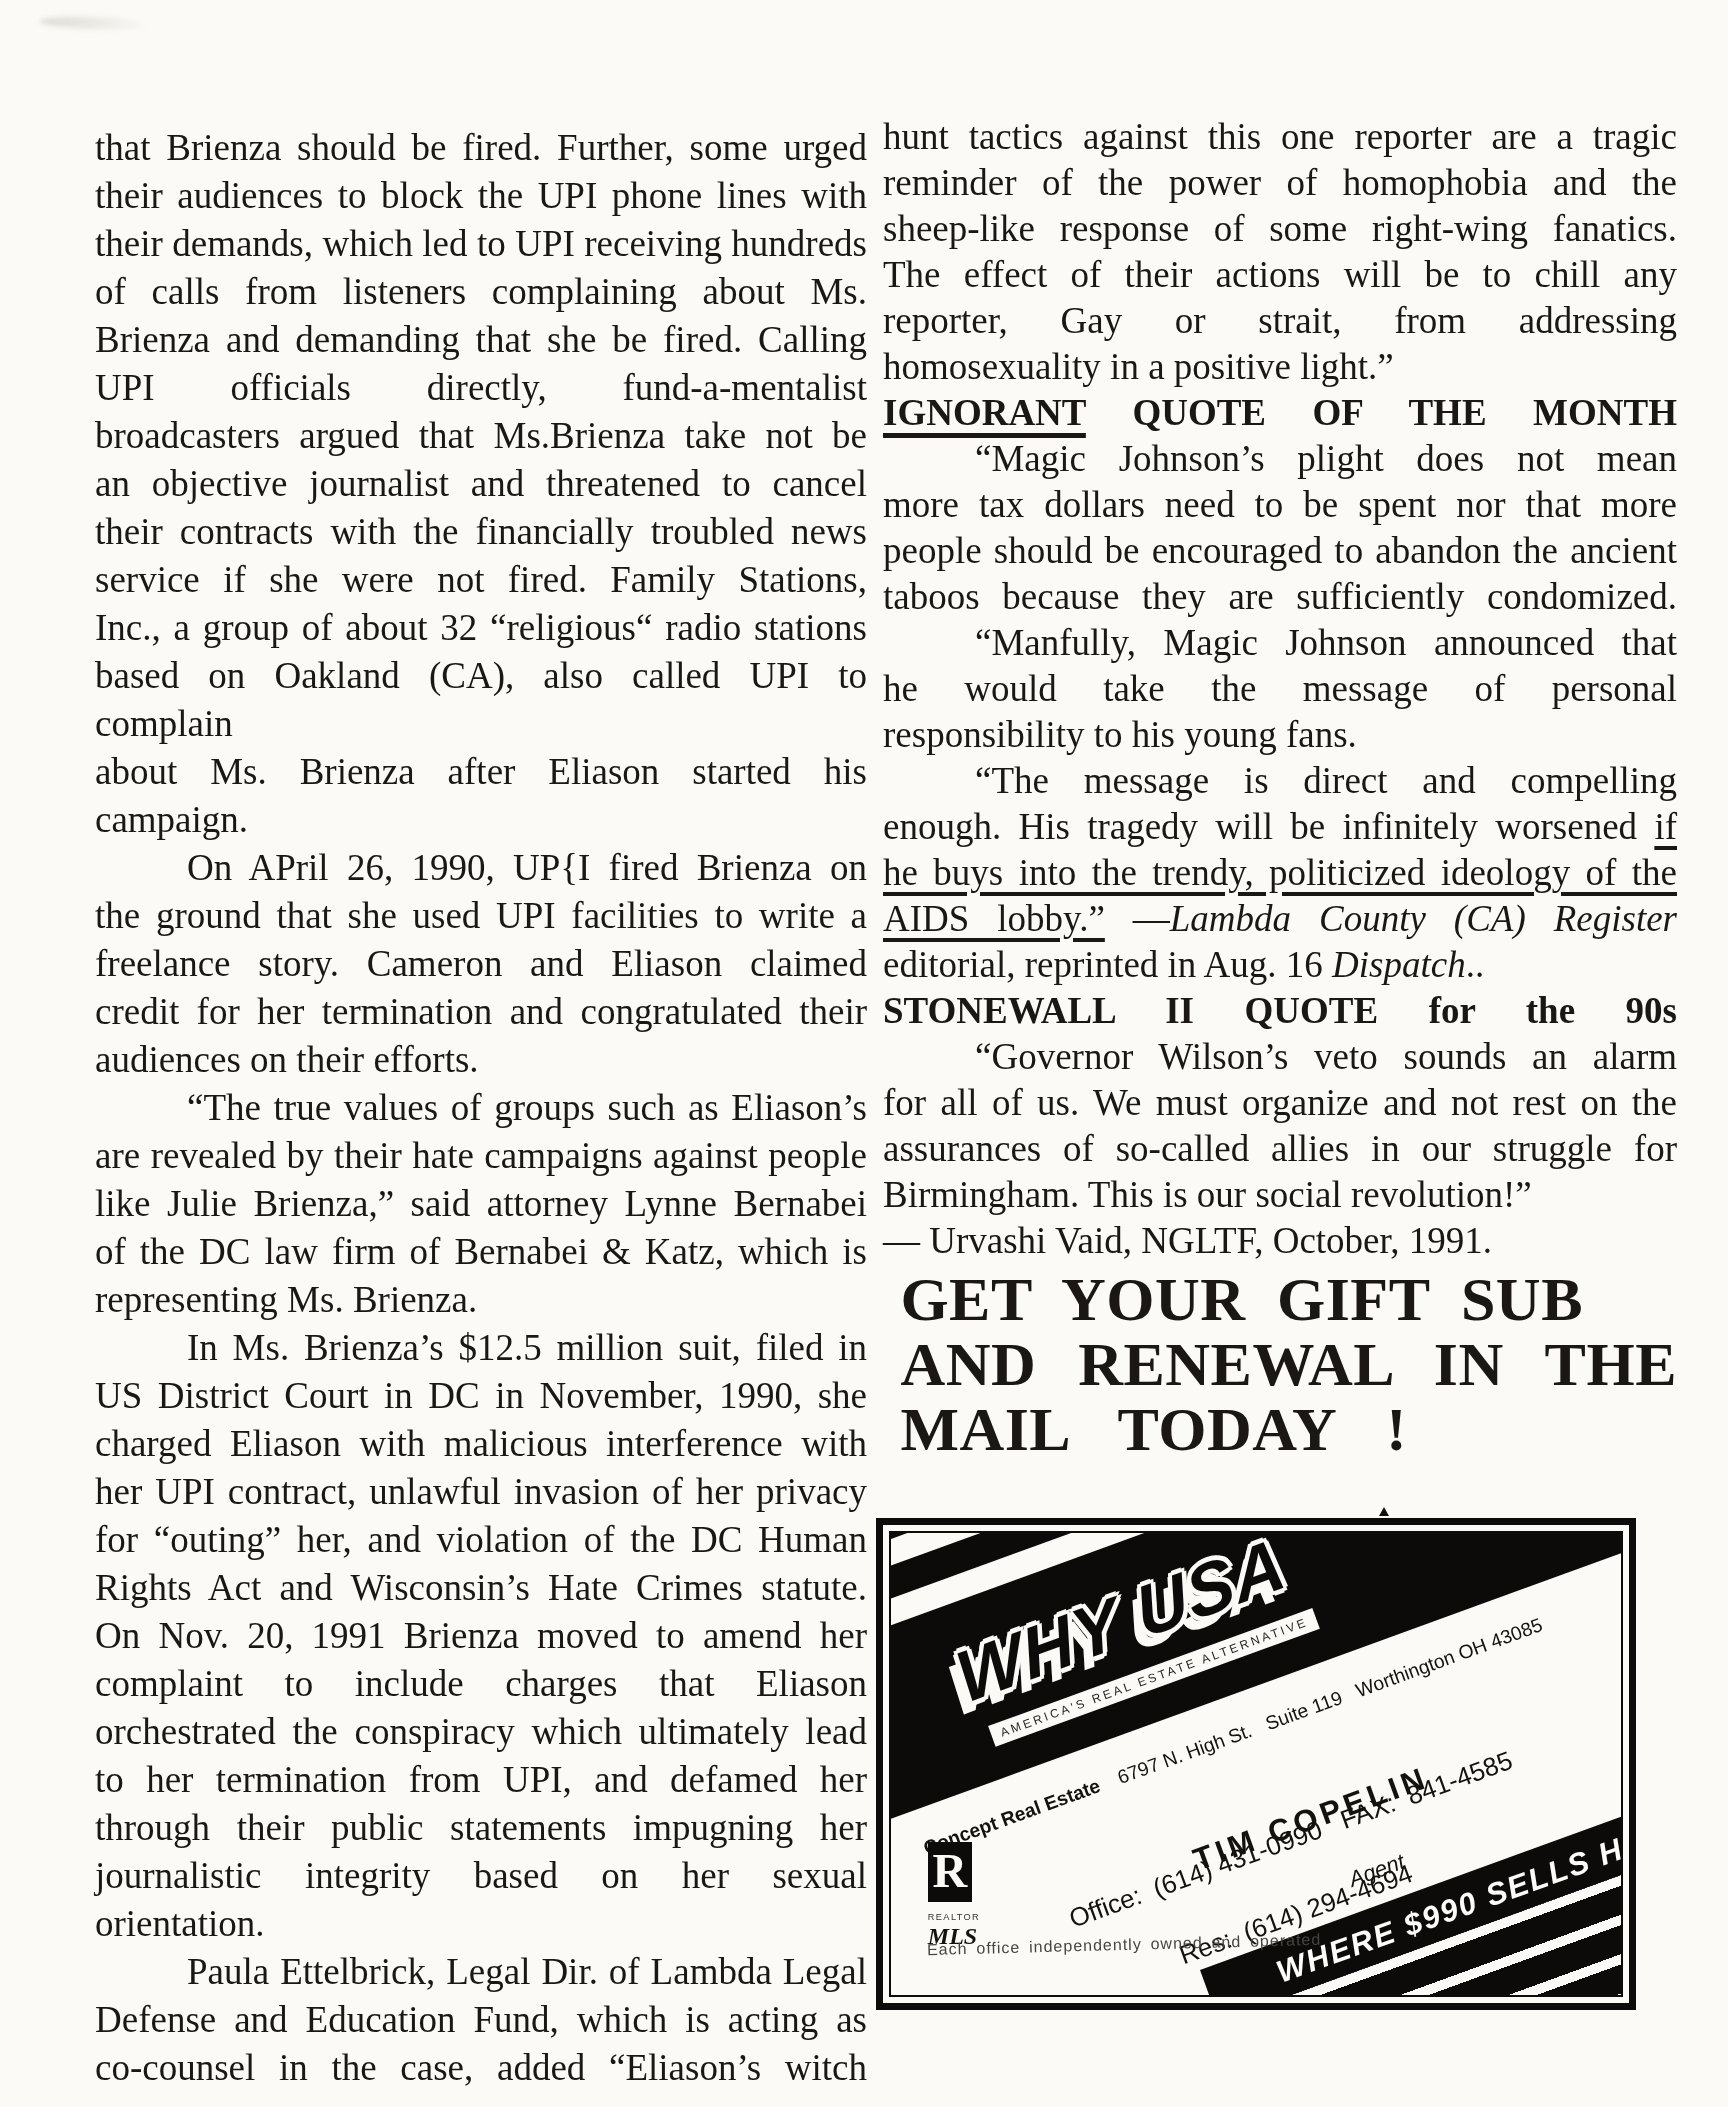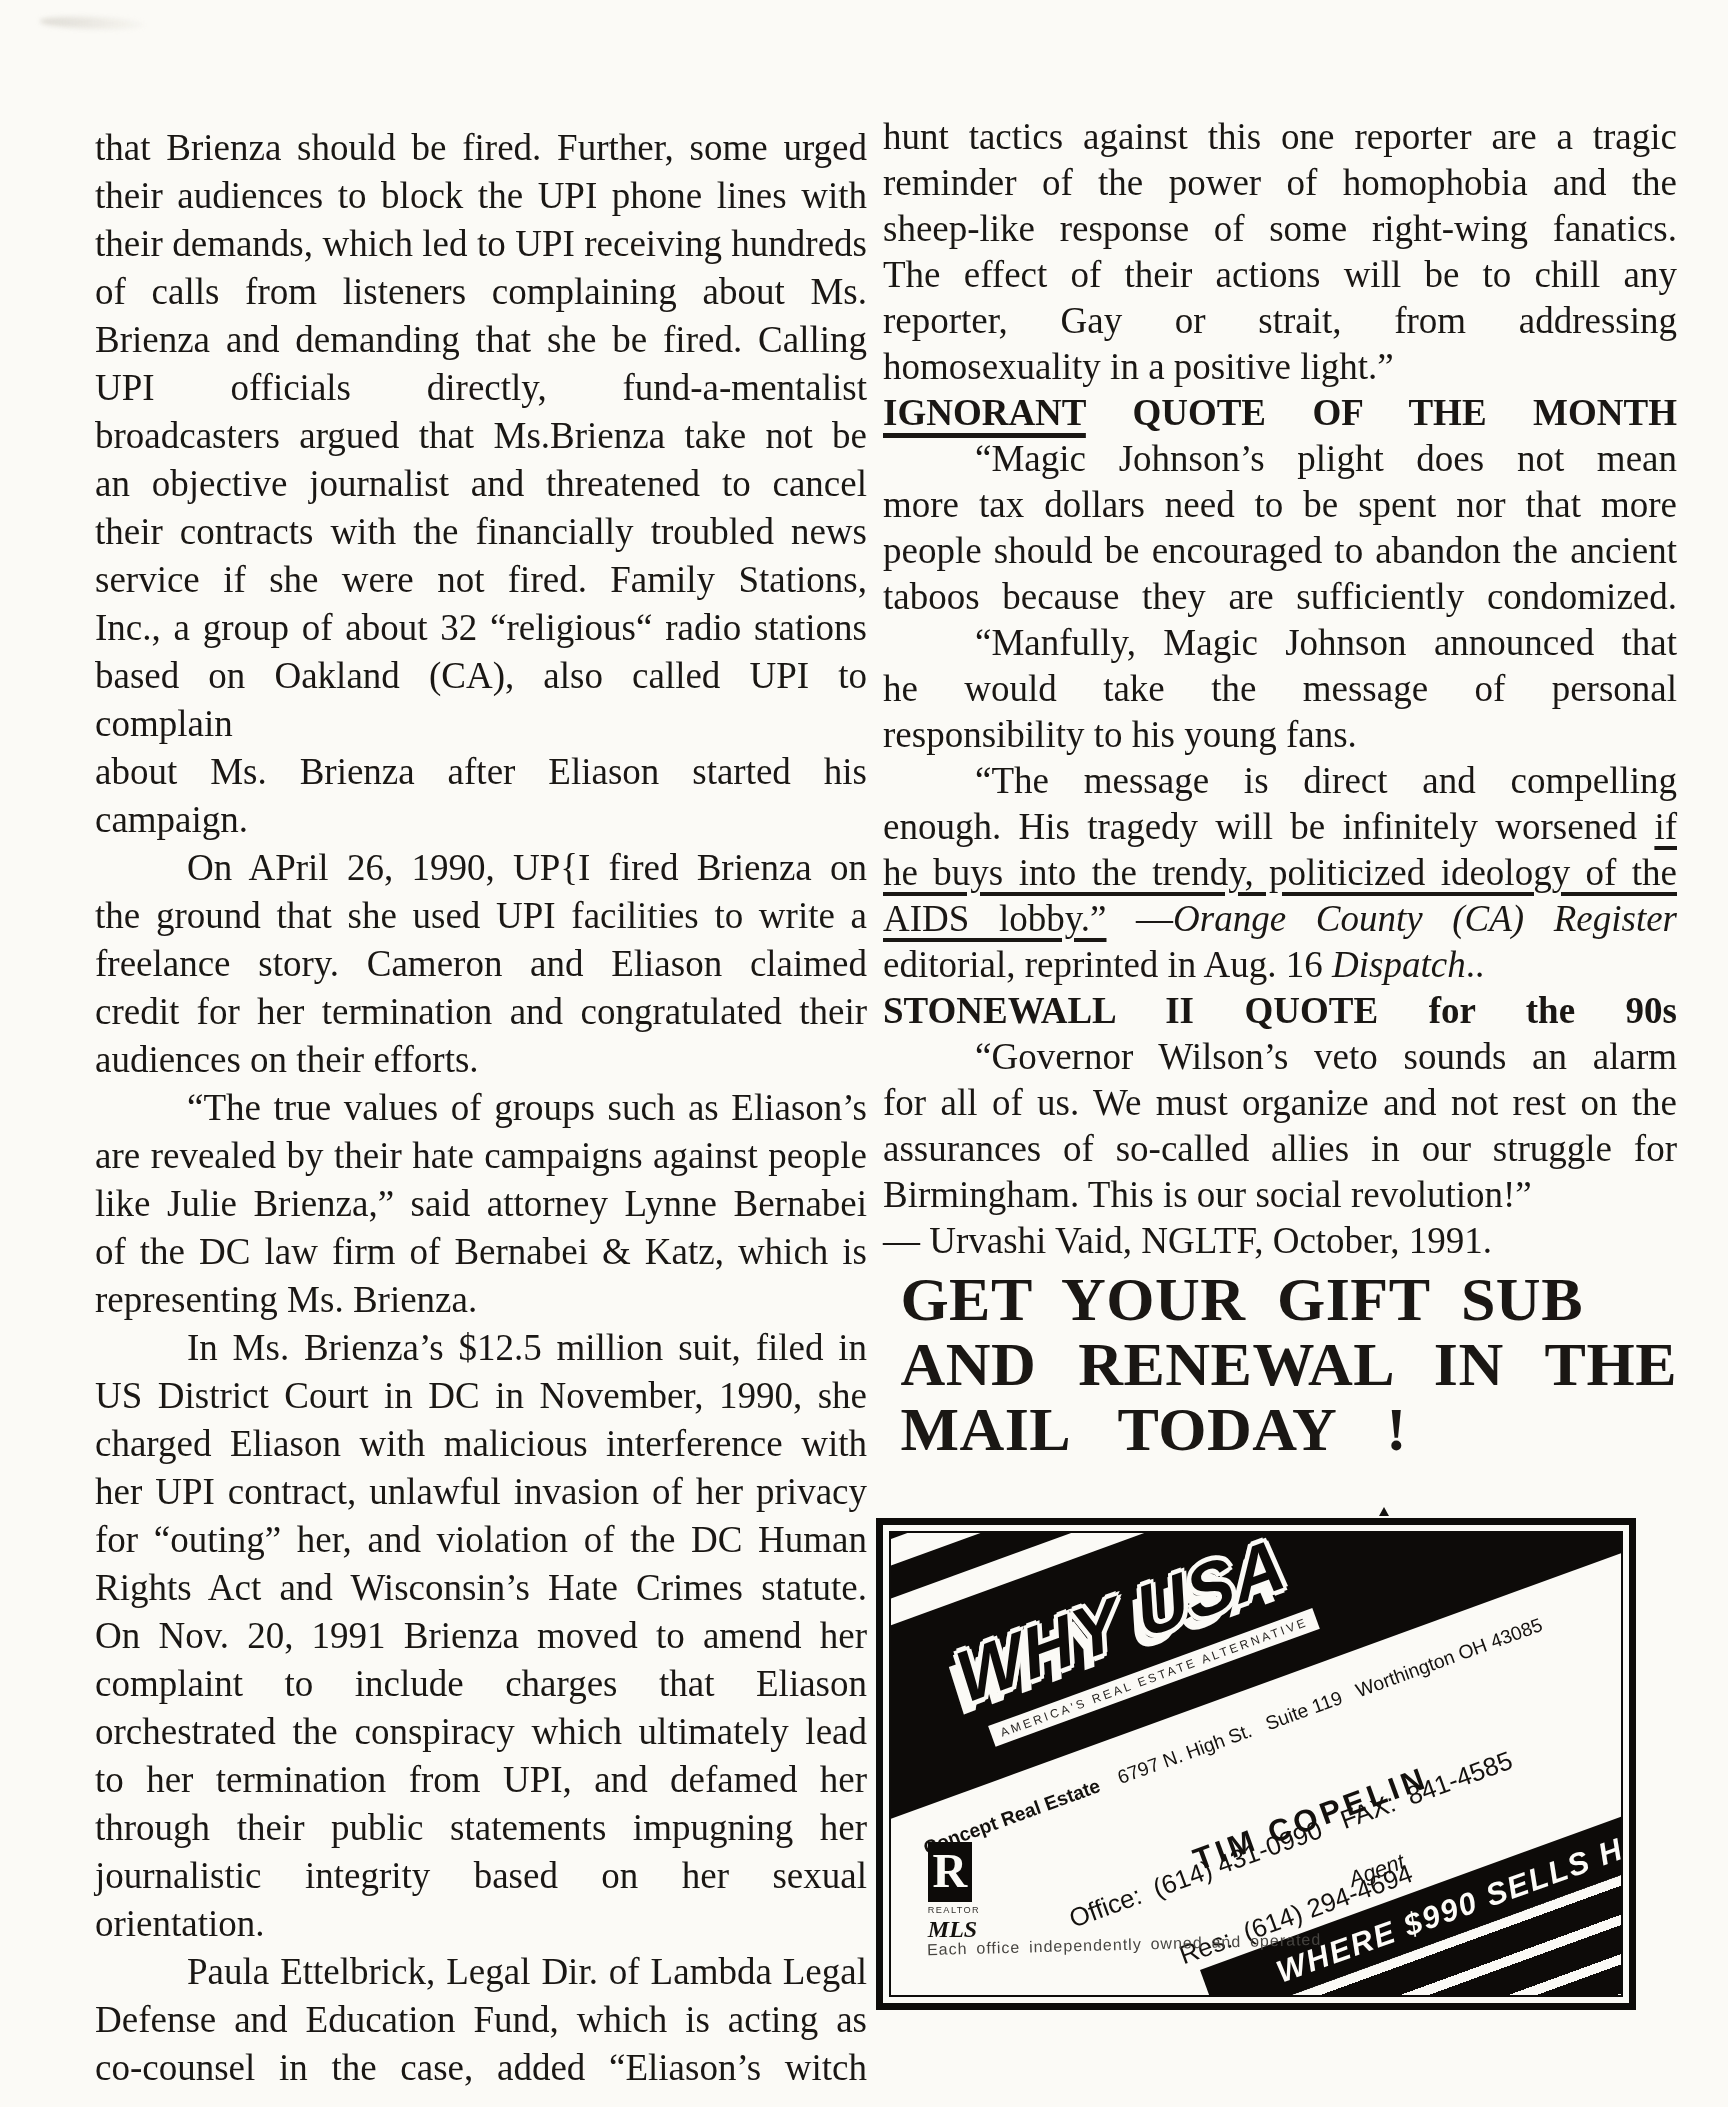--- a/index.html
+++ b/index.html
@@ -106,21 +106,21 @@
   .ad-slogan-stripes{
     height:121px;
     background:repeating-linear-gradient(to bottom,#fbfaf6 0 9.7px,#0d0b09 9.7px 37px);
   }
   .ad-realtor{position:absolute;left:37px;top:309px;width:87px;text-align:left;}
   .r-box{
     width:44px;height:60px;background:#0d0b09;color:#fbfaf6;
     text-align:center;font-family:"Liberation Serif",serif;
     font-weight:bold;font-size:48px;line-height:58px;
   }
-  .r-label{font-size:9.2px;letter-spacing:1.4px;color:#353330;margin-top:3px;}
+  .r-label{font-size:9.2px;letter-spacing:1.4px;color:#353330;margin-top:10px;}
   .r-mls{font-family:"Liberation Serif",serif;font-style:italic;font-weight:bold;font-size:24px;margin-top:1px;}
   .ad-disclaimer{
     position:absolute;left:36px;top:403px;
     font-size:16px;letter-spacing:1px;word-spacing:3.4px;color:#464440;
     transform:rotate(-1.5deg);white-space:nowrap;
   }
 </style>
 </head>
 <body>
 
@@ -182,21 +182,21 @@
       <div class="line indent"><span>“Magic Johnson’s plight  does not mean</span></div>
       <div class="line"><span>more tax dollars need to be spent nor that more</span></div>
       <div class="line"><span>people should be encouraged to abandon the ancient</span></div>
       <div class="line"><span>taboos because they are sufficiently condomized.</span></div>
       <div class="line indent"><span>“Manfully, Magic Johnson announced that</span></div>
       <div class="line"><span>he would take the message of personal</span></div>
       <div class="line end"><span>responsibility to his young fans.</span></div>
       <div class="line indent"><span>“The message is direct and compelling</span></div>
       <div class="line"><span>enough. His tragedy will be infinitely worsened </span><span class="u">if</span></div>
       <div class="line"><span class="u">he buys into the trendy, politicized ideology of the</span></div>
-      <div class="line"><span class="u">AIDS lobby.”</span><span> —</span><span class="i">Orange County  (CA) Register</span></div>
+      <div class="line"><span class="u">AIDS lobby.”</span><span> —</span><span class="i">Lambda County  (CA) Register</span></div>
       <div class="line end"><span>editorial, reprinted in Aug. 16 </span><span class="i">Dispatch</span><span>..</span></div>
       <div class="line heading"><span>STONEWALL II QUOTE for the 90s</span></div>
       <div class="line indent"><span>“Governor Wilson’s veto sounds an alarm</span></div>
       <div class="line"><span>for all of us. We must organize and not rest on the</span></div>
       <div class="line"><span>assurances of so-called allies in our struggle for</span></div>
       <div class="line end"><span>Birmingham. This is our social revolution!”</span></div>
       <div class="line end"><span>— Urvashi Vaid, NGLTF, October, 1991.</span></div>
     </div>
   <div id="gift">
       <div class="line g1"><span>GET YOUR GIFT SUB</span></div>

